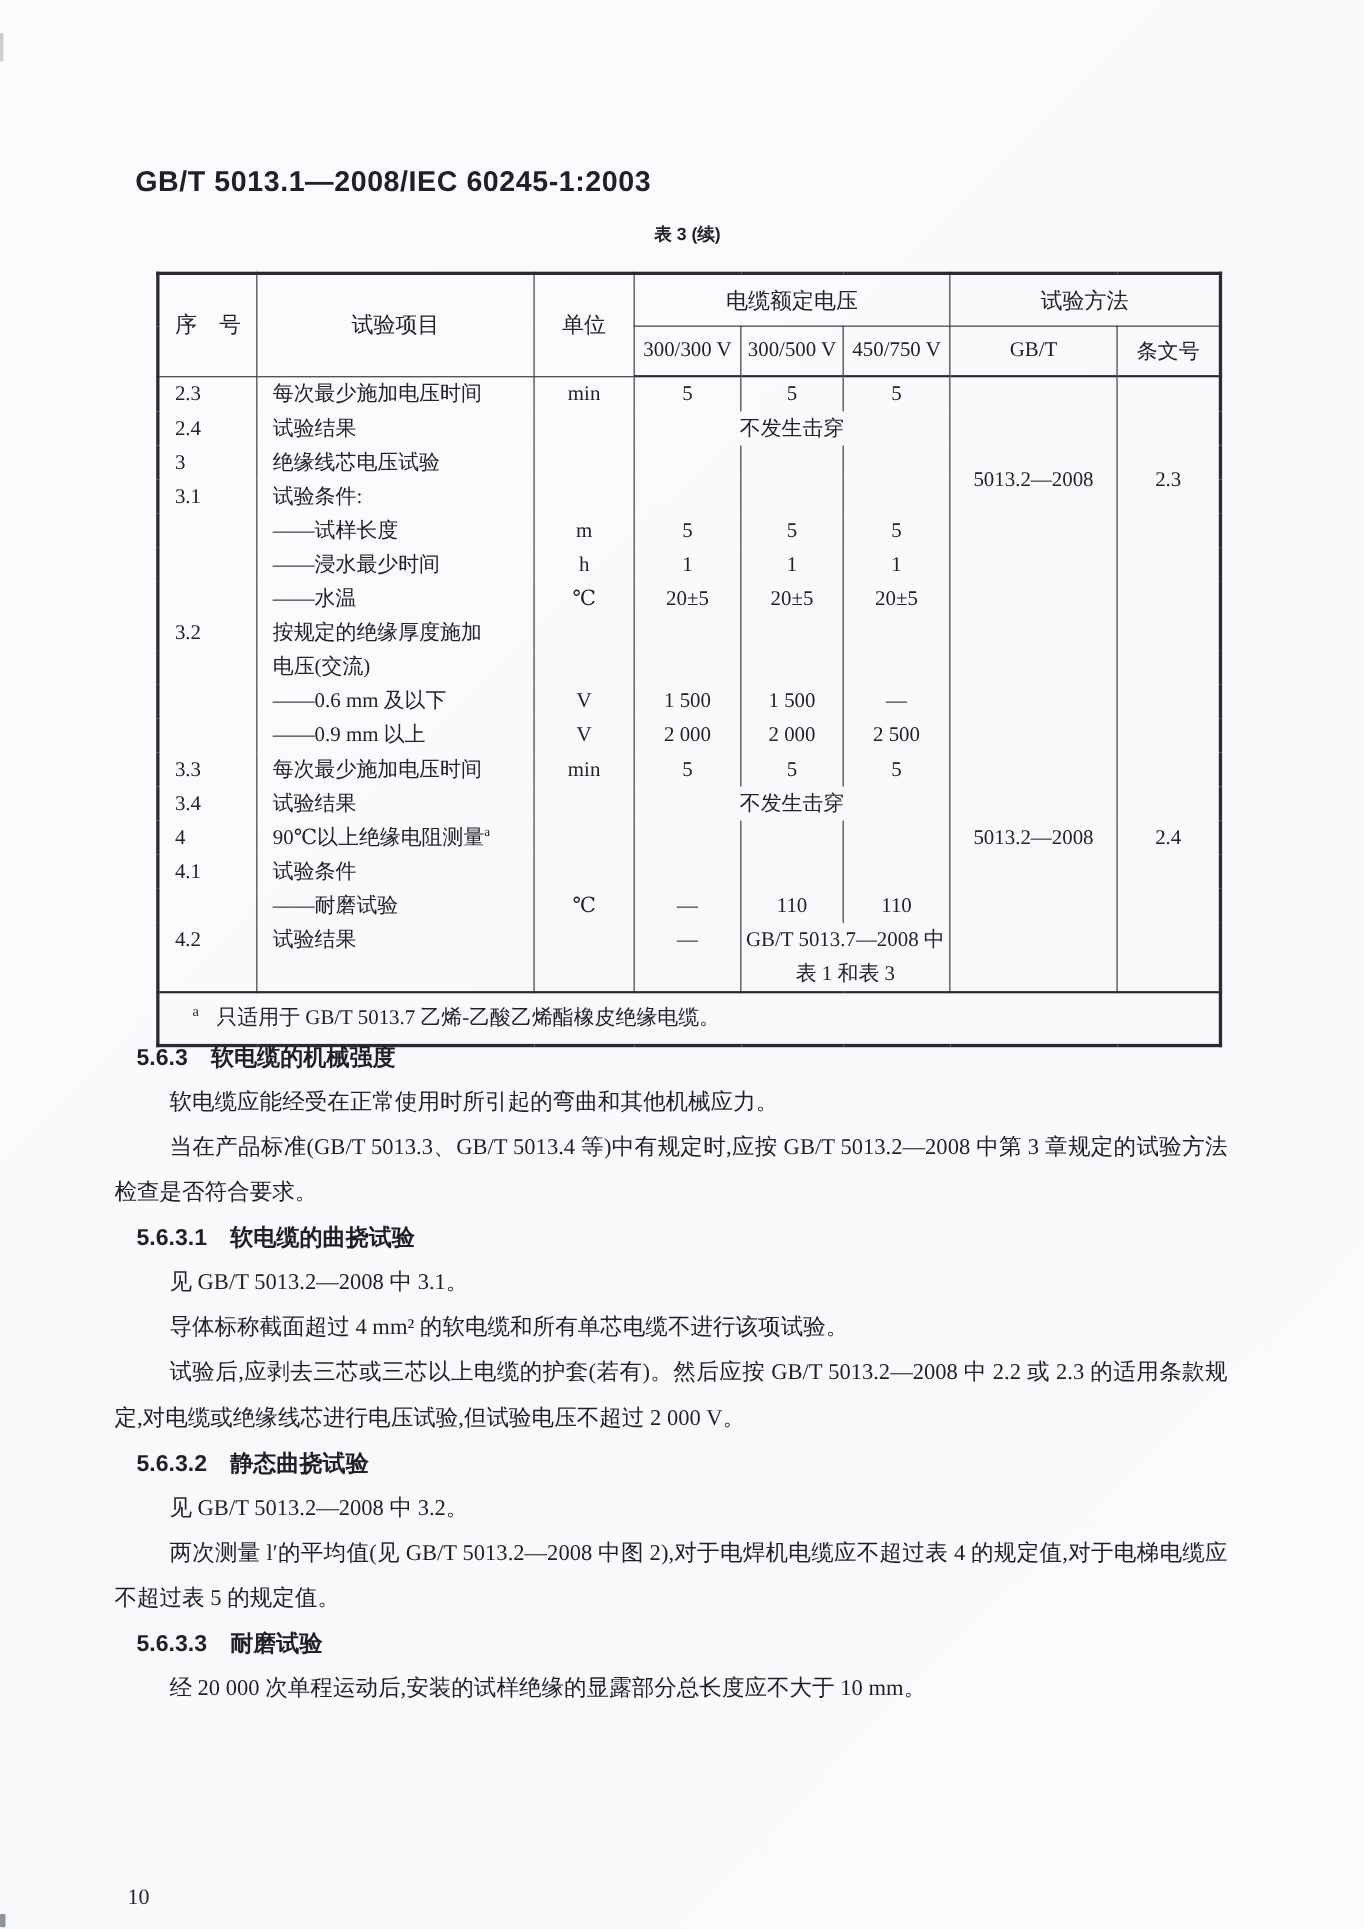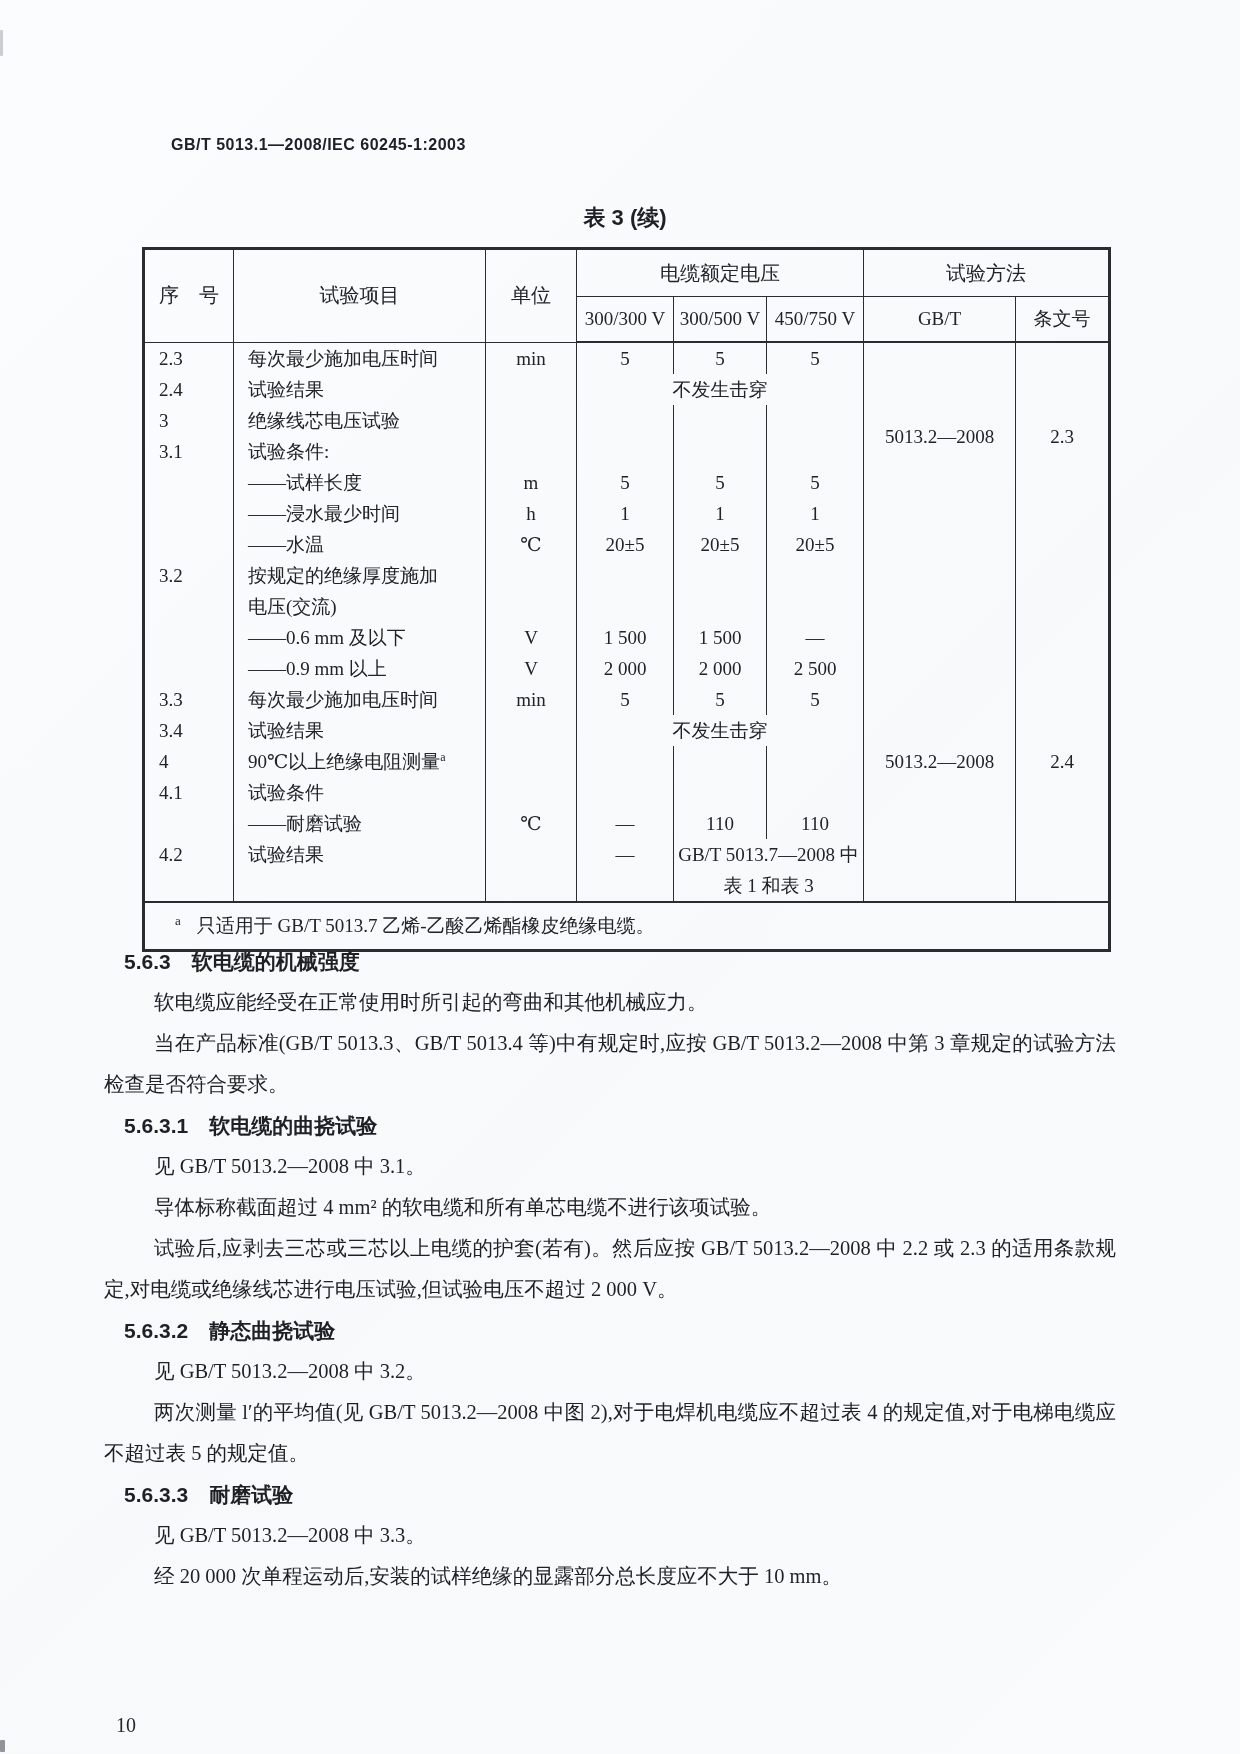--- a/index.html
+++ b/index.html
@@ -9,28 +9,28 @@
     font-family:"Liberation Serif","DejaVu Serif",serif;
     color:#1f2026;
   }
   .page{
     position:relative;width:1240px;height:1754px;overflow:hidden;
     background:linear-gradient(135deg,#fbfcfe 0%,#f7f9fb 55%,#fafbfd 100%);
   }
   .speck{position:absolute;background:#3a3f4a;opacity:.55;border-radius:1px;}
 
   .doc-number{
-    position:absolute;left:123px;top:136px;
+    position:absolute;left:123px;top:150px;
     font-family:"Liberation Sans","DejaVu Sans",sans-serif;
-    font-weight:700;font-size:16px;letter-spacing:.5px;color:#202128;margin-left:48px;
+    font-weight:700;font-size:26px;letter-spacing:.5px;color:#202128;
   }
   .table-title{
     position:absolute;left:142px;top:203px;width:966px;
     text-align:center;font-family:"Liberation Sans","DejaVu Sans",sans-serif;
-    font-weight:700;font-size:22px;color:#1f2026;
+    font-weight:700;font-size:16px;color:#1f2026;
   }
   .std-table{
     position:absolute;left:142px;top:247px;width:966px;
     border-collapse:collapse;table-layout:fixed;
     border:3px solid #2b2c31;
     font-size:19px;color:#222329;
   }
   .std-table th{
     font-weight:400;font-size:20px;vertical-align:middle;
     border:1px solid #2b2c31;padding:0;
@@ -295,19 +295,18 @@
       <div class="sec-para">软电缆应能经受在正常使用时所引起的弯曲和其他机械应力。</div>
       <div class="sec-para">当在产品标准(GB/T 5013.3、GB/T 5013.4 等)中有规定时,应按 GB/T 5013.2—2008 中第 3 章规定的试验方法检查是否符合要求。</div>
       <div class="sec-heading">5.6.3.1　软电缆的曲挠试验</div>
       <div class="sec-para">见 GB/T 5013.2—2008 中 3.1。</div>
       <div class="sec-para">导体标称截面超过 4 mm² 的软电缆和所有单芯电缆不进行该项试验。</div>
       <div class="sec-para">试验后,应剥去三芯或三芯以上电缆的护套(若有)。然后应按 GB/T 5013.2—2008 中 2.2 或 2.3 的适用条款规定,对电缆或绝缘线芯进行电压试验,但试验电压不超过 2 000 V。</div>
       <div class="sec-heading">5.6.3.2　静态曲挠试验</div>
       <div class="sec-para">见 GB/T 5013.2—2008 中 3.2。</div>
       <div class="sec-para">两次测量 l′的平均值(见 GB/T 5013.2—2008 中图 2),对于电焊机电缆应不超过表 4 的规定值,对于电梯电缆应不超过表 5 的规定值。</div>
       <div class="sec-heading">5.6.3.3　耐磨试验</div>
-      <div class="sec-para">见 GB/T 5013.2—2008 中 3.3。</div>
       <div class="sec-para">经 20 000 次单程运动后,安装的试样绝缘的显露部分总长度应不大于 10 mm。</div>
     </div>
 
   <div class="page-number">10</div>
 
 </div>
 
 </body></html>

